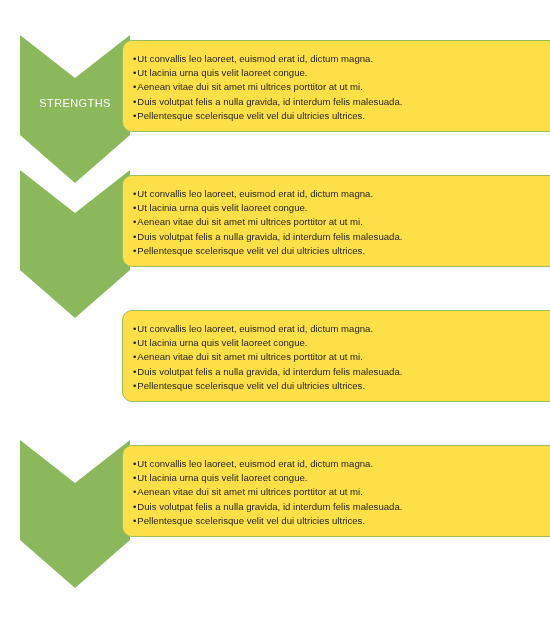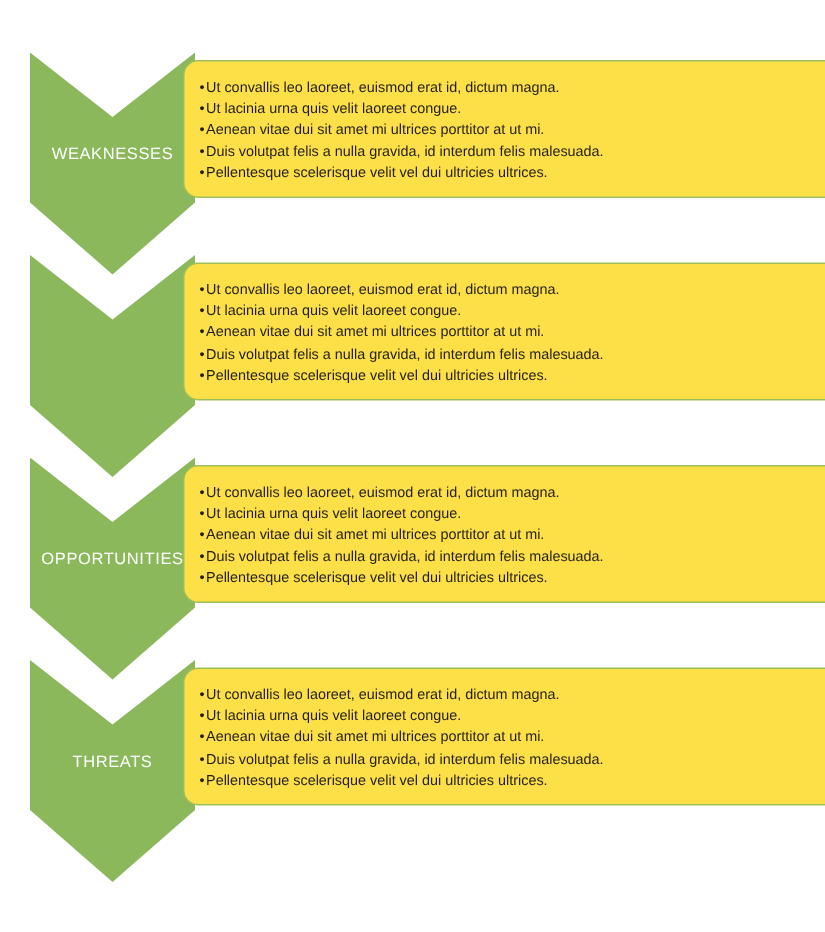--- a/index.html
+++ b/index.html
@@ -93,21 +93,21 @@
 </style>
 </head>
 <body>
 
 <div id="diagram">
     <div class="swot-row" style="top: 35px;">
       <div class="chevron">
         <svg viewBox="0 0 110 180" xmlns="http://www.w3.org/2000/svg">
           <polygon points="0,0 55,43 110,0 110,100 55,148 0,100" fill="#8cb85c"></polygon>
         </svg>
-        <div class="chevron-label">WEAKNESSES</div>
+        <div class="chevron-label">STRENGTHS</div>
       </div>
       <div class="panel">
         <ul class="bullet-list">
           <li>Ut convallis leo laoreet, euismod erat id, dictum magna.</li>
           <li>Ut lacinia urna quis velit laoreet congue.</li>
           <li>Aenean vitae dui sit amet mi ultrices porttitor at ut mi.</li>
           <li>Duis volutpat felis a nulla gravida, id interdum felis malesuada.</li>
           <li>Pellentesque scelerisque velit vel dui ultricies ultrices.</li>
         </ul>
       </div>
@@ -122,42 +122,35 @@
         <ul class="bullet-list">
           <li>Ut convallis leo laoreet, euismod erat id, dictum magna.</li>
           <li>Ut lacinia urna quis velit laoreet congue.</li>
           <li>Aenean vitae dui sit amet mi ultrices porttitor at ut mi.</li>
           <li>Duis volutpat felis a nulla gravida, id interdum felis malesuada.</li>
           <li>Pellentesque scelerisque velit vel dui ultricies ultrices.</li>
         </ul>
       </div>
     </div>
     <div class="swot-row" style="top: 305px;">
-      <div class="chevron">
-        <svg viewBox="0 0 110 180" xmlns="http://www.w3.org/2000/svg">
-          <polygon points="0,0 55,43 110,0 110,100 55,148 0,100" fill="#8cb85c"></polygon>
-        </svg>
-        <div class="chevron-label">OPPORTUNITIES</div>
-      </div>
       <div class="panel">
         <ul class="bullet-list">
           <li>Ut convallis leo laoreet, euismod erat id, dictum magna.</li>
           <li>Ut lacinia urna quis velit laoreet congue.</li>
           <li>Aenean vitae dui sit amet mi ultrices porttitor at ut mi.</li>
           <li>Duis volutpat felis a nulla gravida, id interdum felis malesuada.</li>
           <li>Pellentesque scelerisque velit vel dui ultricies ultrices.</li>
         </ul>
       </div>
     </div>
     <div class="swot-row" style="top: 440px;">
       <div class="chevron">
         <svg viewBox="0 0 110 180" xmlns="http://www.w3.org/2000/svg">
           <polygon points="0,0 55,43 110,0 110,100 55,148 0,100" fill="#8cb85c"></polygon>
         </svg>
-        <div class="chevron-label">THREATS</div>
       </div>
       <div class="panel">
         <ul class="bullet-list">
           <li>Ut convallis leo laoreet, euismod erat id, dictum magna.</li>
           <li>Ut lacinia urna quis velit laoreet congue.</li>
           <li>Aenean vitae dui sit amet mi ultrices porttitor at ut mi.</li>
           <li>Duis volutpat felis a nulla gravida, id interdum felis malesuada.</li>
           <li>Pellentesque scelerisque velit vel dui ultricies ultrices.</li>
         </ul>
       </div>

